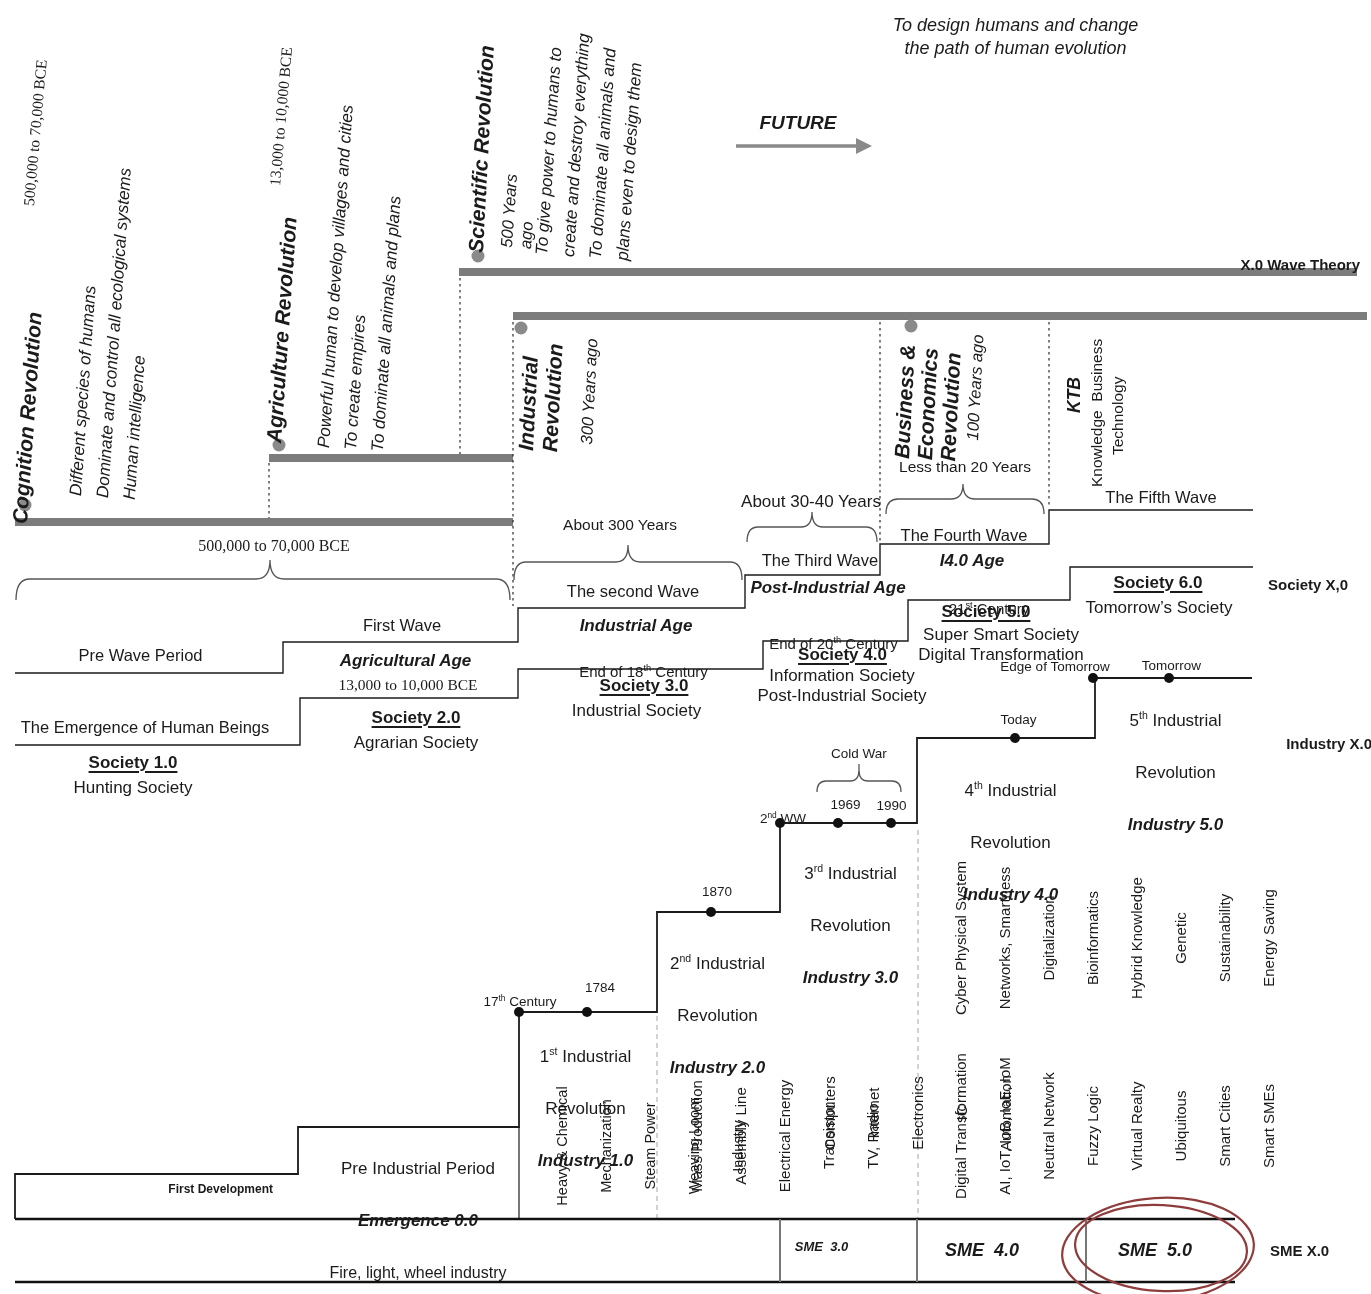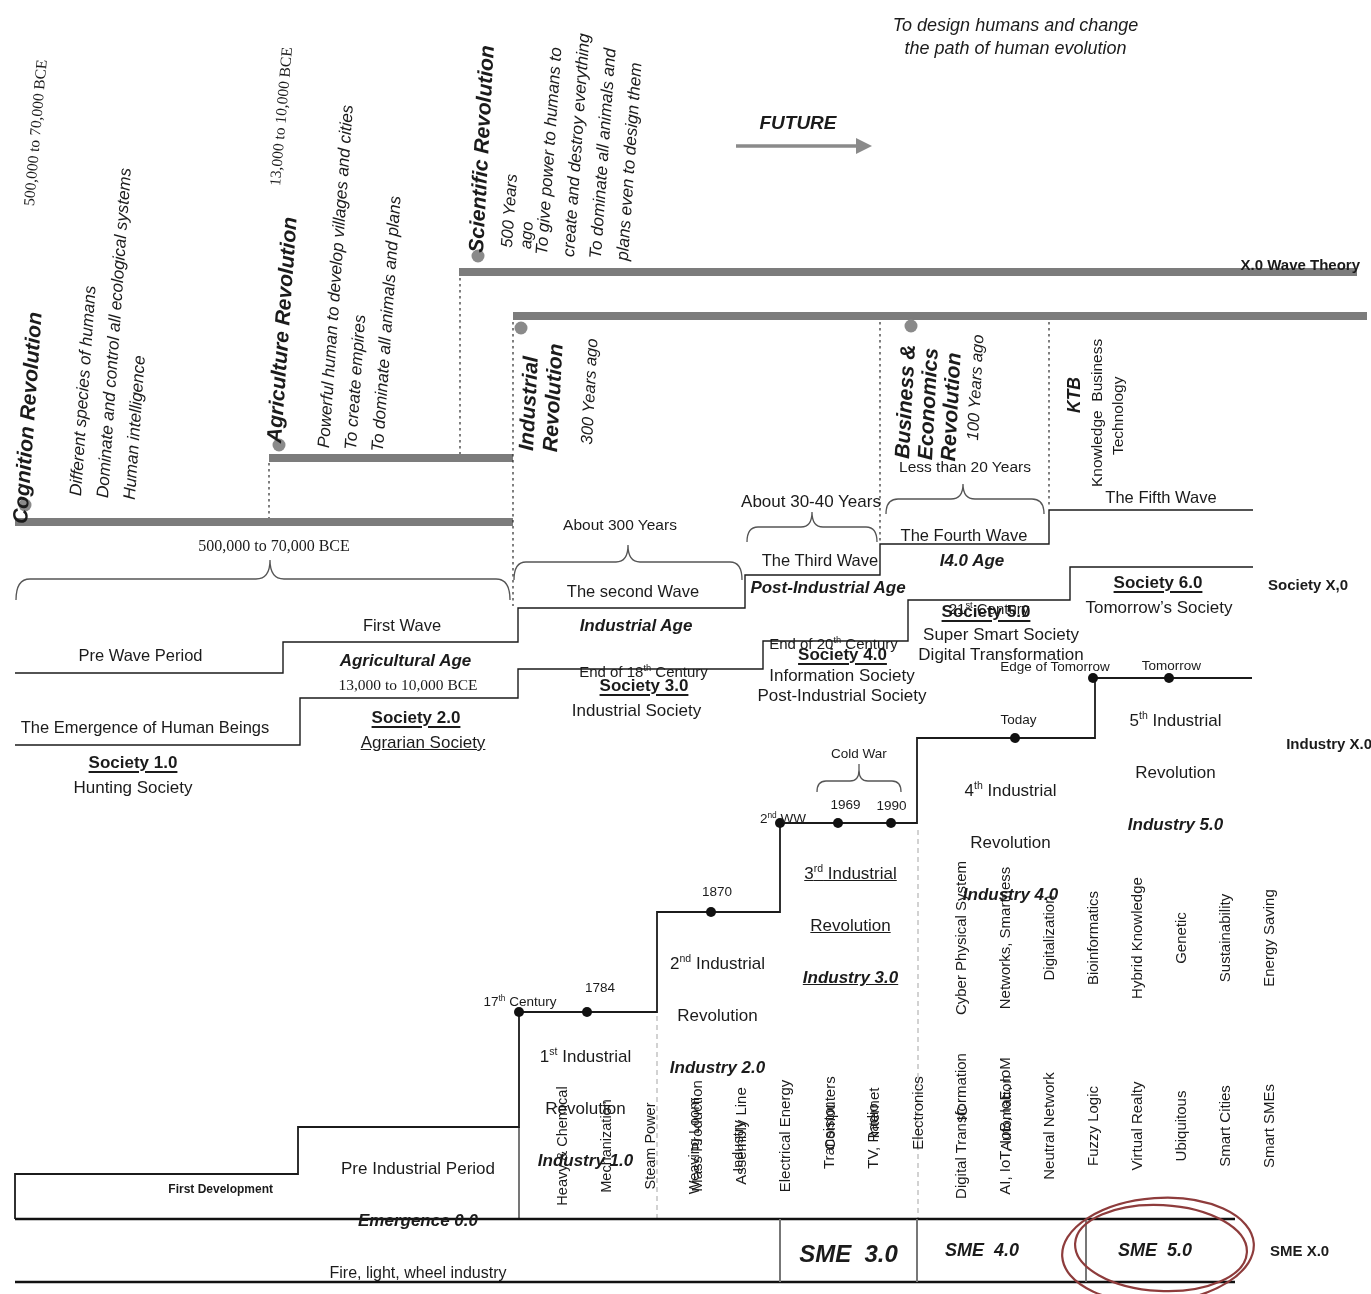--- a/index.html
+++ b/index.html
@@ -158,21 +158,21 @@
   <div class="t c serif" style="left:324px;top:676px;width:168px;font-size:15.5px;">13,000 to 10,000 BCE</div>
   <div class="t c b i" style="left:576px;top:616px;width:120px;font-size:17px;">Industrial Age</div>
   <div class="t c b i" style="left:748px;top:578px;width:160px;font-size:17px;">Post-Industrial Age</div>
   <div class="t c b i" style="left:936px;top:551px;width:72px;font-size:17px;">I4.0 Age</div>
 
   <div class="t c" style="left:16px;top:718px;width:258px;font-size:16.5px;">The Emergence of Human Beings</div>
   <div class="t c b u" style="left:58px;top:753px;width:150px;font-size:17px;">Society 1.0</div>
   <div class="t c" style="left:58px;top:778px;width:150px;font-size:17px;">Hunting Society</div>
 
   <div class="t c b u" style="left:346px;top:708px;width:140px;font-size:17px;">Society 2.0</div>
-  <div class="t c" style="left:348px;top:733px;width:150px;font-size:17px;text-decoration:underline;">Agrarian Society</div>
+  <div class="t c" style="left:341px;top:733px;width:150px;font-size:17px;">Agrarian Society</div>
 
   <div class="t c" style="left:566px;top:646px;width:155px;font-size:15px;">
     <span>End of 18</span><sup>th</sup><span> Century</span>
   </div>
   <div class="t c b u" style="left:584px;top:676px;width:120px;font-size:17px;">Society 3.0</div>
   <div class="t c" style="left:554px;top:701px;width:165px;font-size:17px;">Industrial Society</div>
 
   <div class="t c" style="left:756px;top:618px;width:155px;font-size:15px;">
     <span>End of 20</span><sup>th</sup><span> Century</span>
   </div>
@@ -203,21 +203,21 @@
     <div>Revolution</div>
     <div class="b i">Industry 1.0</div>
   </div>
 
   <div class="t c" style="left:640px;top:925px;width:155px;font-size:17px;line-height:26px;">
     <div><span>2</span><sup>nd</sup><span> Industrial</span></div>
     <div>Revolution</div>
     <div class="b i">Industry 2.0</div>
   </div>
 
-  <div class="t c" style="left:773px;top:835px;width:155px;font-size:17px;line-height:26px;text-decoration:underline;">
+  <div class="t c" style="left:773px;top:835px;width:155px;font-size:17px;line-height:26px;">
     <div><span>3</span><sup>rd</sup><span> Industrial</span></div>
     <div>Revolution</div>
     <div class="b i">Industry 3.0</div>
   </div>
 
   <div class="t c" style="left:933px;top:752px;width:155px;font-size:17px;line-height:26px;">
     <div><span>4</span><sup>th</sup><span> Industrial</span></div>
     <div>Revolution</div>
     <div class="b i">Industry 4.0</div>
   </div>
@@ -279,17 +279,17 @@
     <div>Cyber Physical System</div>
     <div>Networks, Smartness</div>
     <div>Digitalization</div>
     <div>Bioinformatics</div>
     <div>Hybrid Knowledge</div>
     <div>Genetic</div>
     <div>Sustainability</div>
     <div>Energy Saving</div>
   </div>
 
-  <div class="t c b i pre" style="left:786px;top:1240px;width:125px;font-size:24px;">SME  3.0</div>
+  <div class="t c b i pre" style="left:759px;top:1240px;width:125px;font-size:13px;">SME  3.0</div>
   <div class="t c b i pre" style="left:902px;top:1240px;width:160px;font-size:18px;">SME  4.0</div>
   <div class="t c b i pre" style="left:1075px;top:1240px;width:160px;font-size:18px;">SME  5.0</div>
 
 </div>
 
 </body></html>

